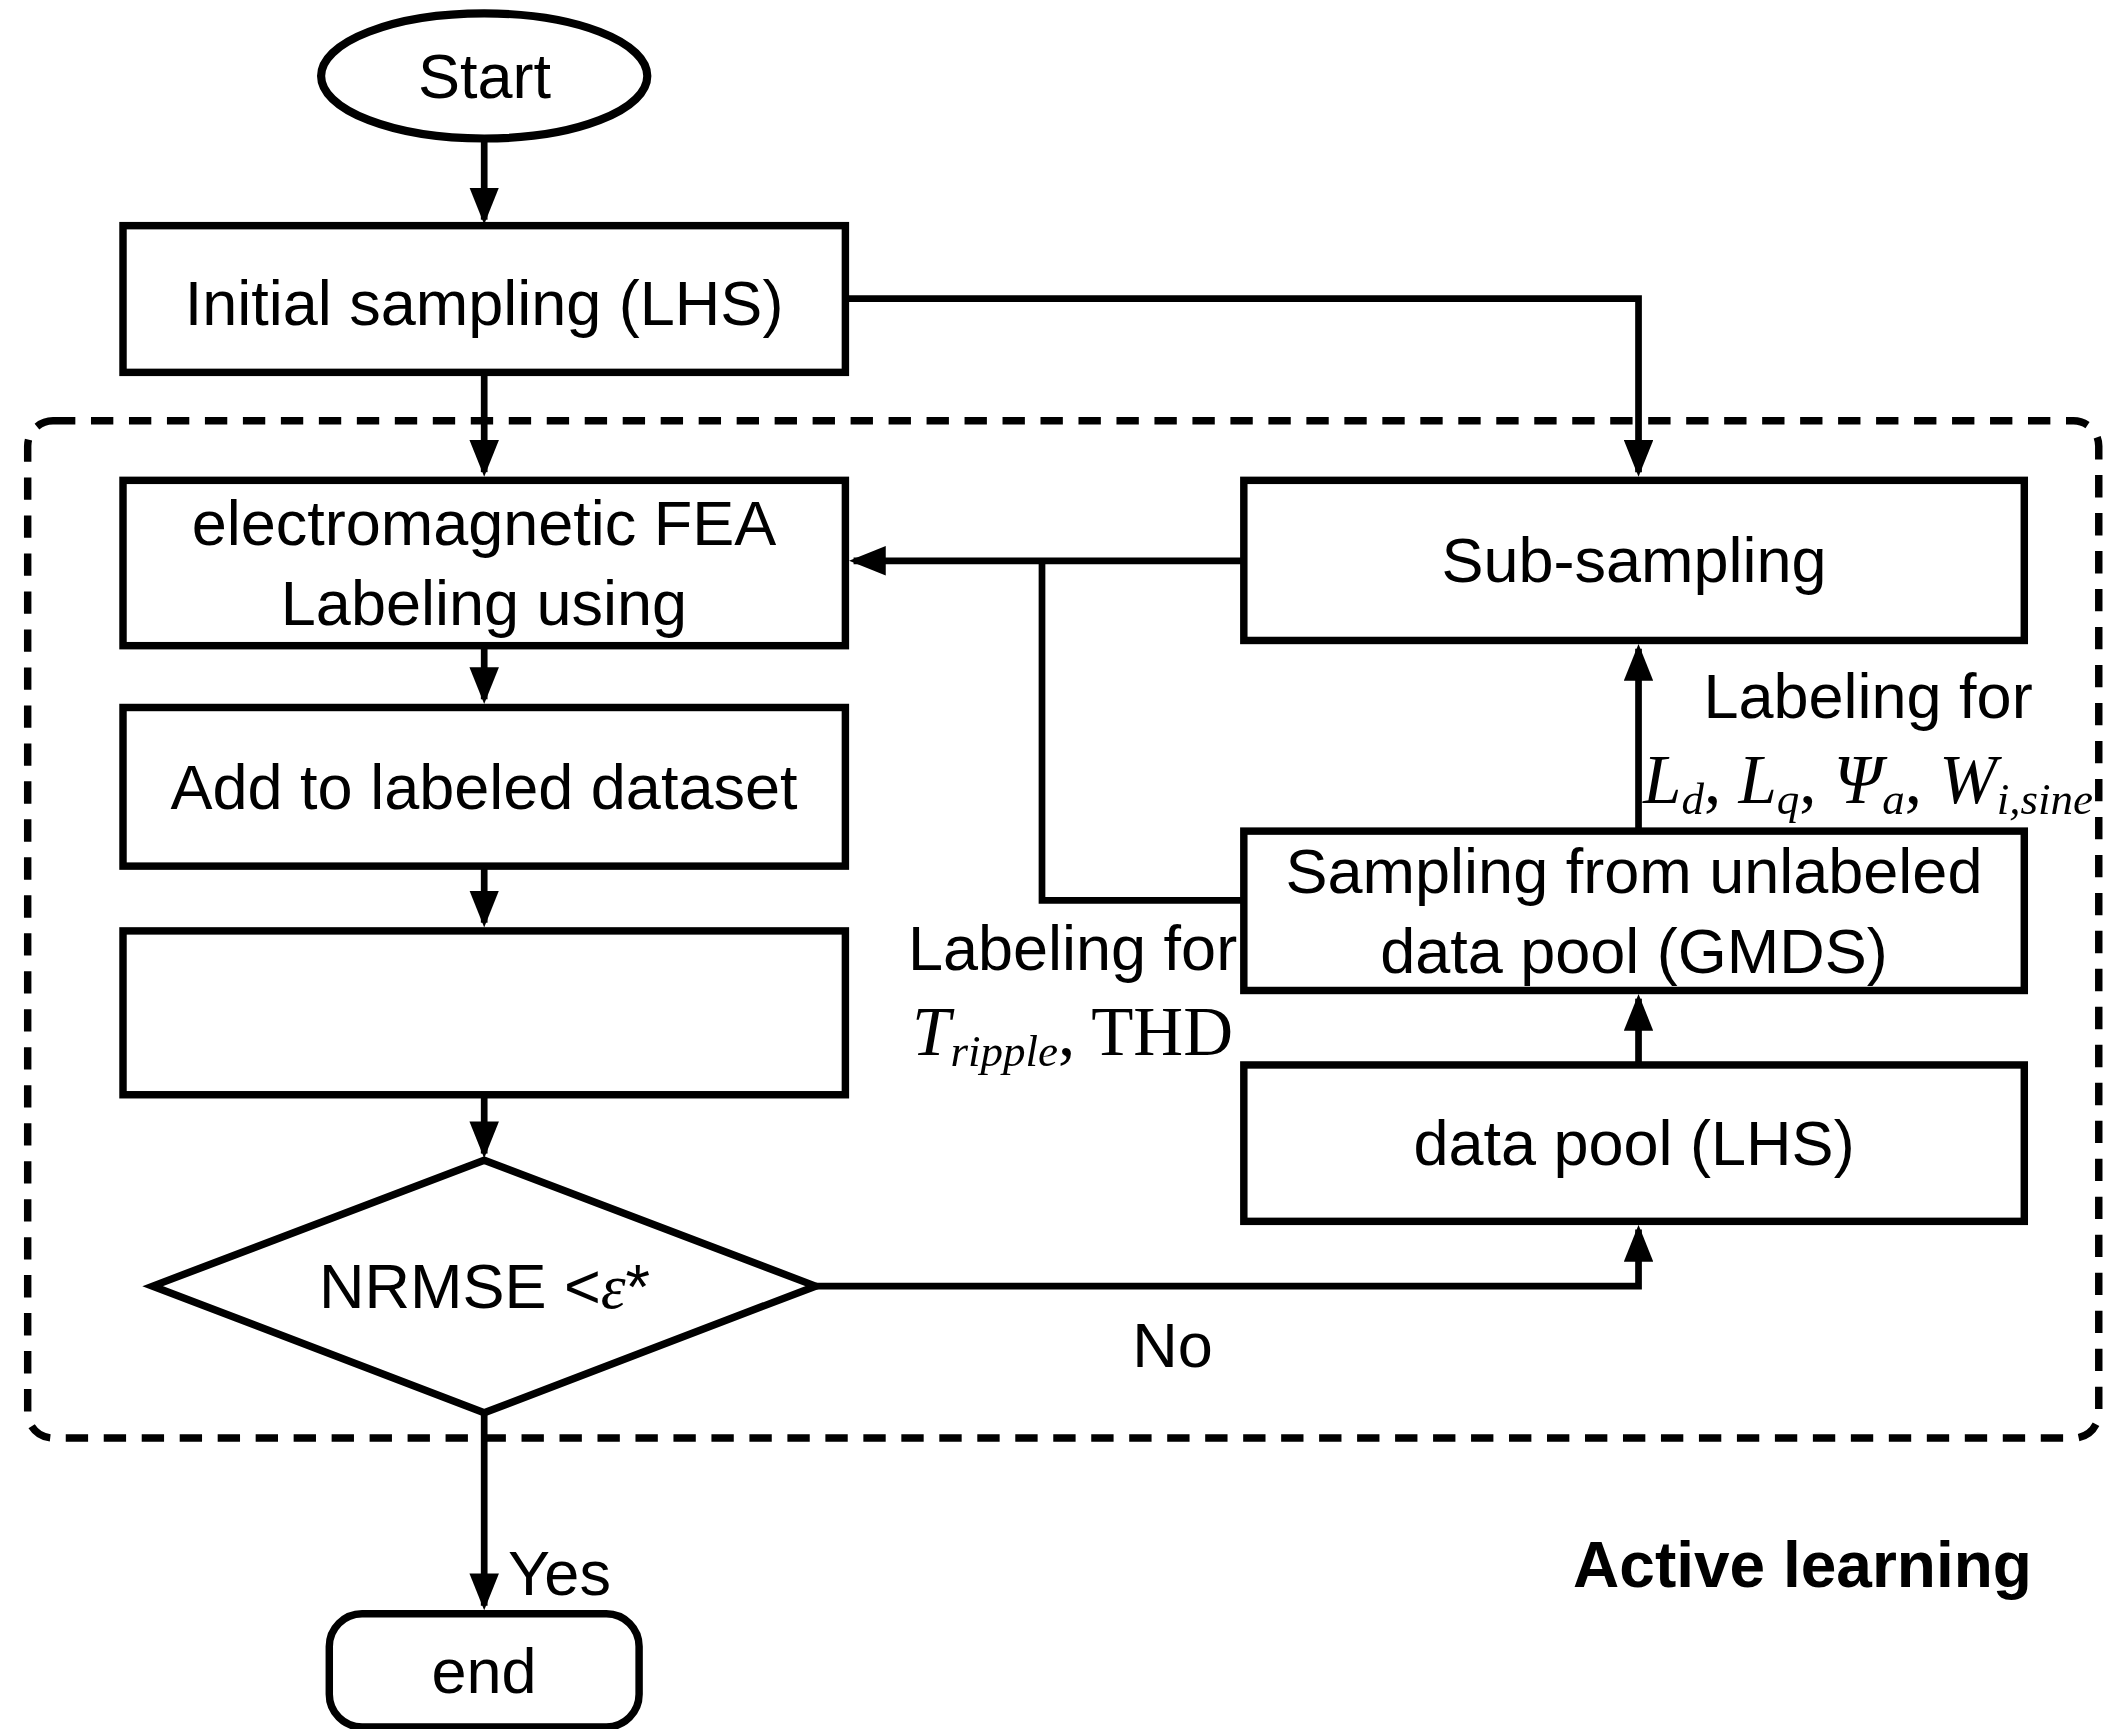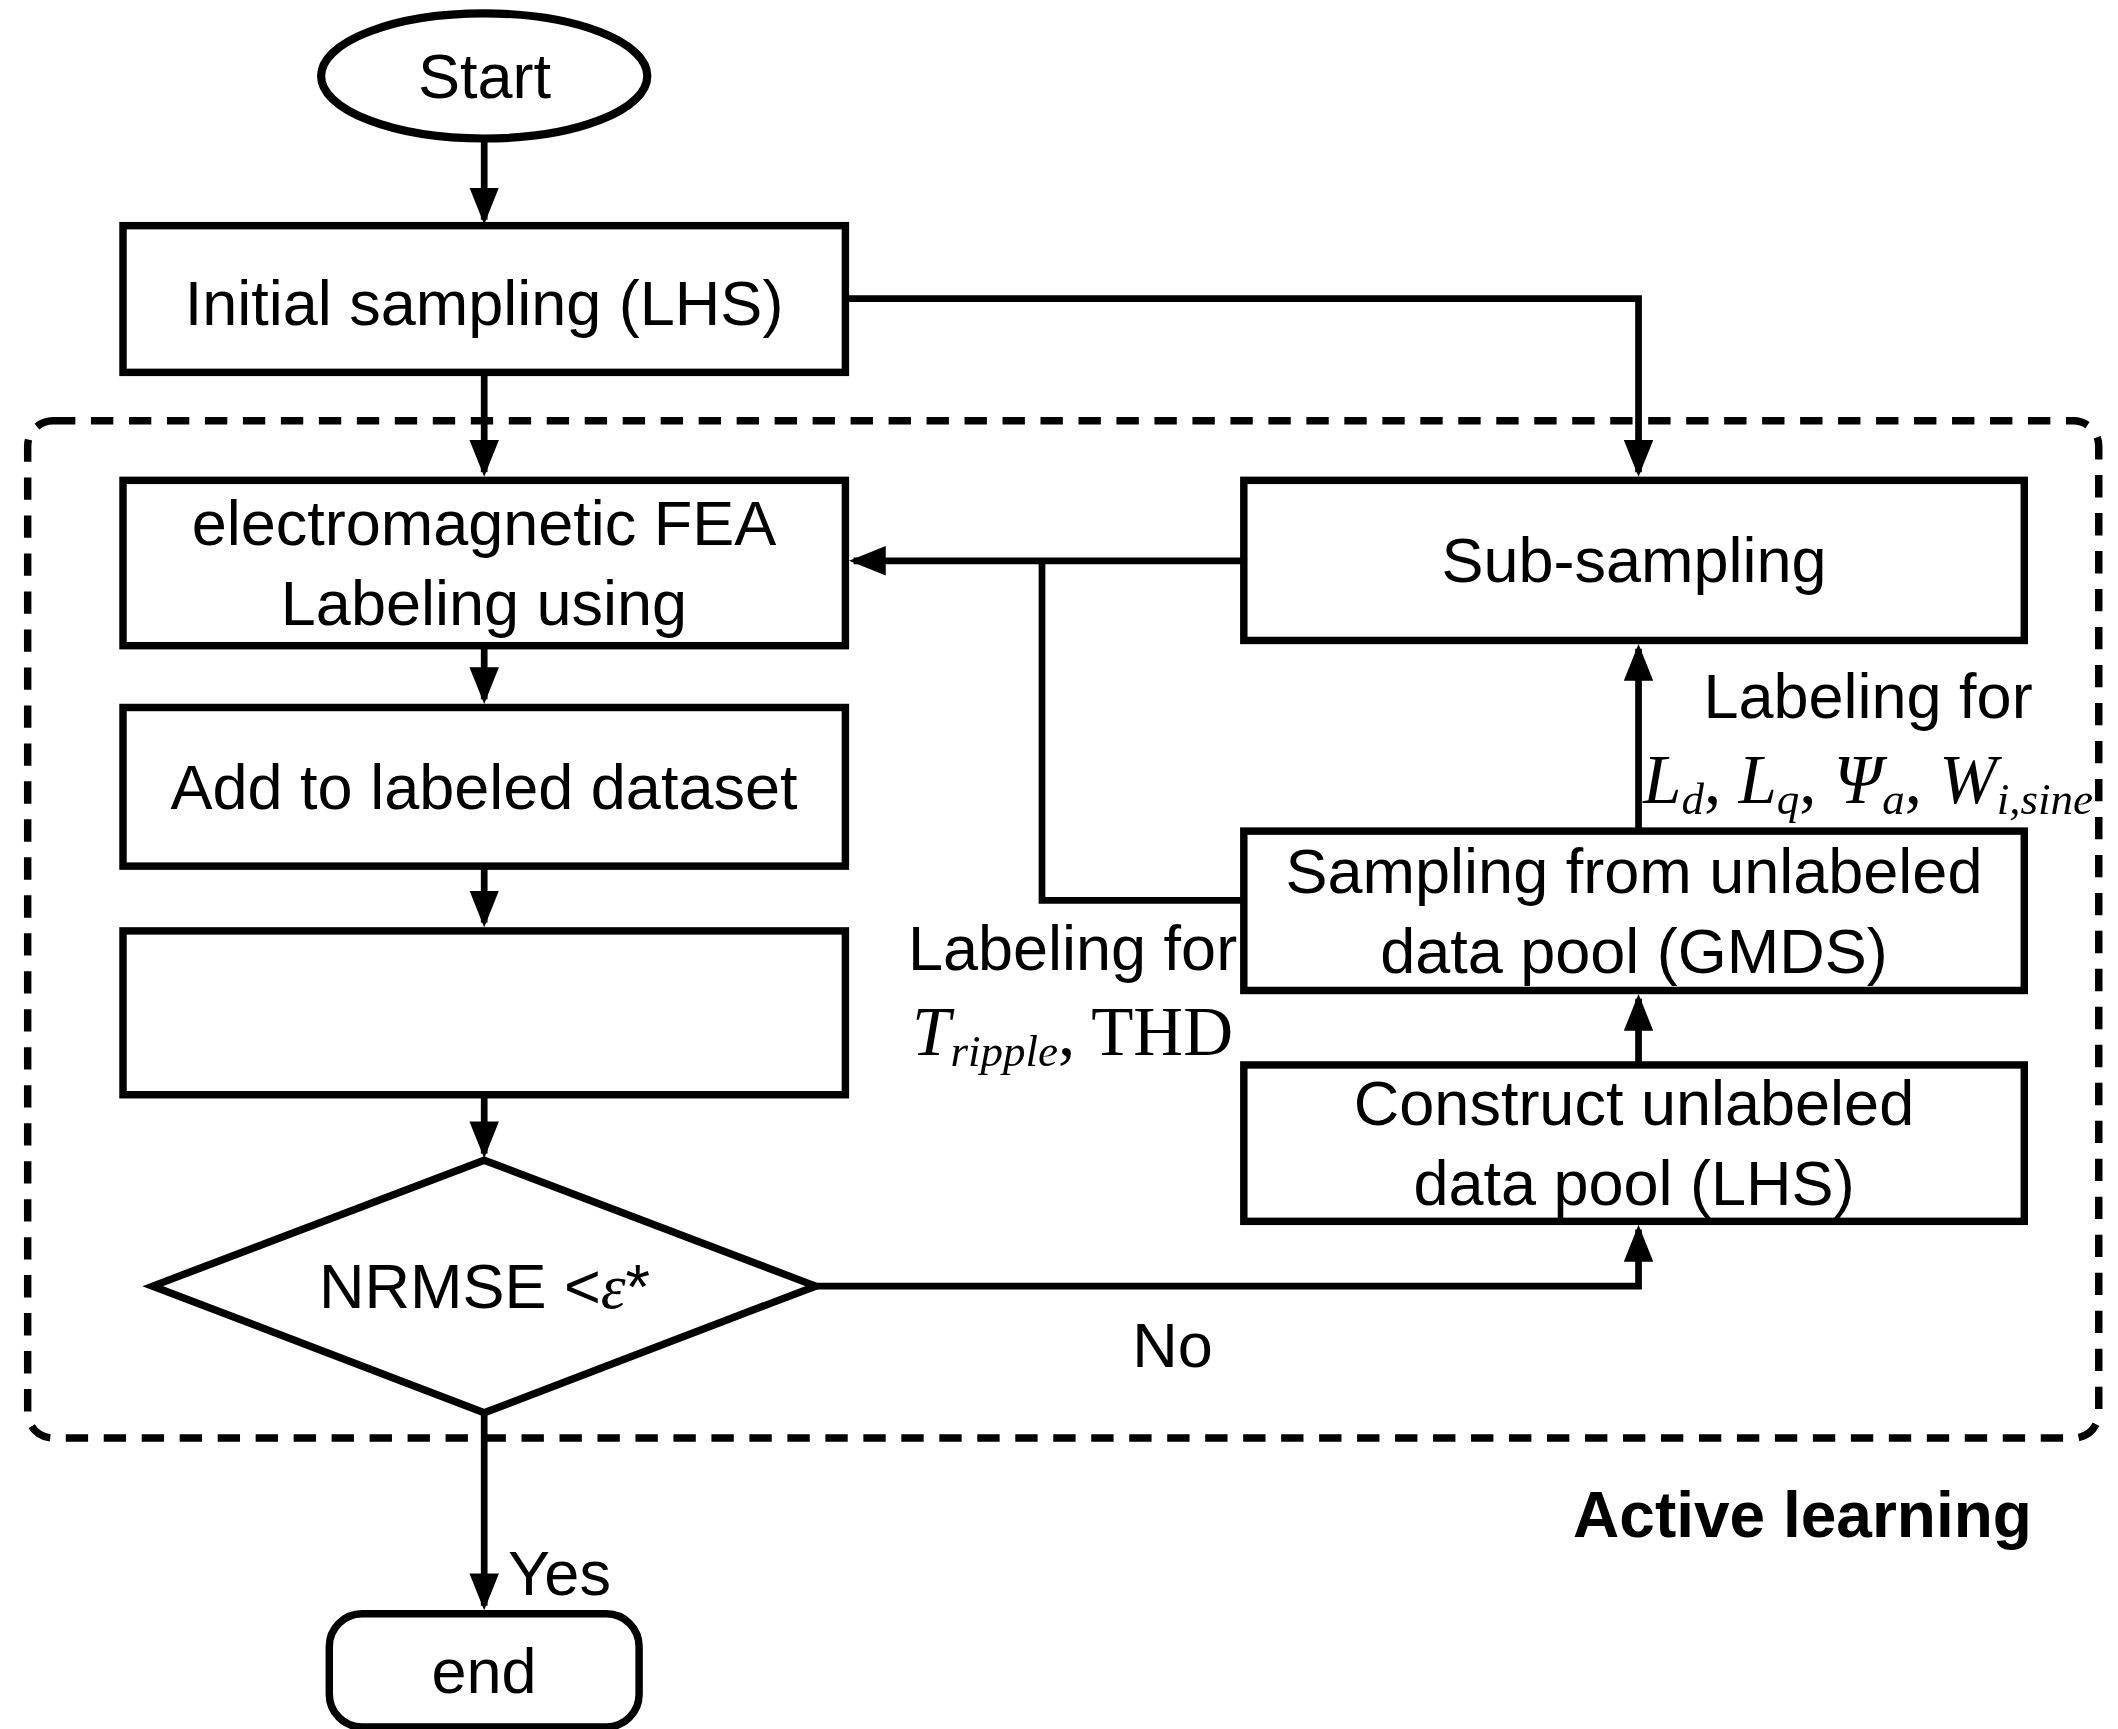--- a/index.html
+++ b/index.html
@@ -94,21 +94,20 @@
   <div class="lbl" style="left:1244px; top:480px; width:780px; height:160px;">
     <span>Sub-sampling</span>
   </div>
 
   <div class="lbl" style="left:1244px; top:831px; width:780px; height:159px;">
     <span>Sampling from unlabeled</span>
     <span>data pool (GMDS)</span>
   </div>
 
   <div class="lbl" style="left:1244px; top:1065px; width:780px; height:156px;">
-    <span>Construct unlabeled</span>
     <span>data pool (LHS)</span>
   </div>
 
   <div class="lbl" style="left:1635px; top:665px; width:466px; height:171px;">
     <span>Labeling for</span>
     <span class="math mathline"><span>L</span><span class="sub">d</span><span class="rm">, </span><span>L</span><span class="sub">q</span><span class="rm">, </span><span>Ψ</span><span class="sub">a</span><span class="rm">, </span><span>W</span><span class="sub">i,sine</span></span>
   </div>
 
   <div class="lbl" style="left:849px; top:917px; width:447px; height:171px;">
     <span>Labeling for</span>
@@ -116,18 +115,18 @@
   </div>
 
   <div class="lbl" style="left:1098px; top:1296px; width:149px; height:82px;margin-top:8px;">
     <span>No</span>
   </div>
 
   <div class="lbl" style="left:485px; top:1532px; width:149px; height:82px;">
     <span>Yes</span>
   </div>
 
-  <div class="lbl bold" style="left:1564px; top:1474px; width:477px; height:82px;">
+  <div class="lbl bold" style="left:1564px; top:1524px; width:477px; height:82px;">
     <span>Active learning</span>
   </div>
 
 </div>
 
 
 </body></html>

